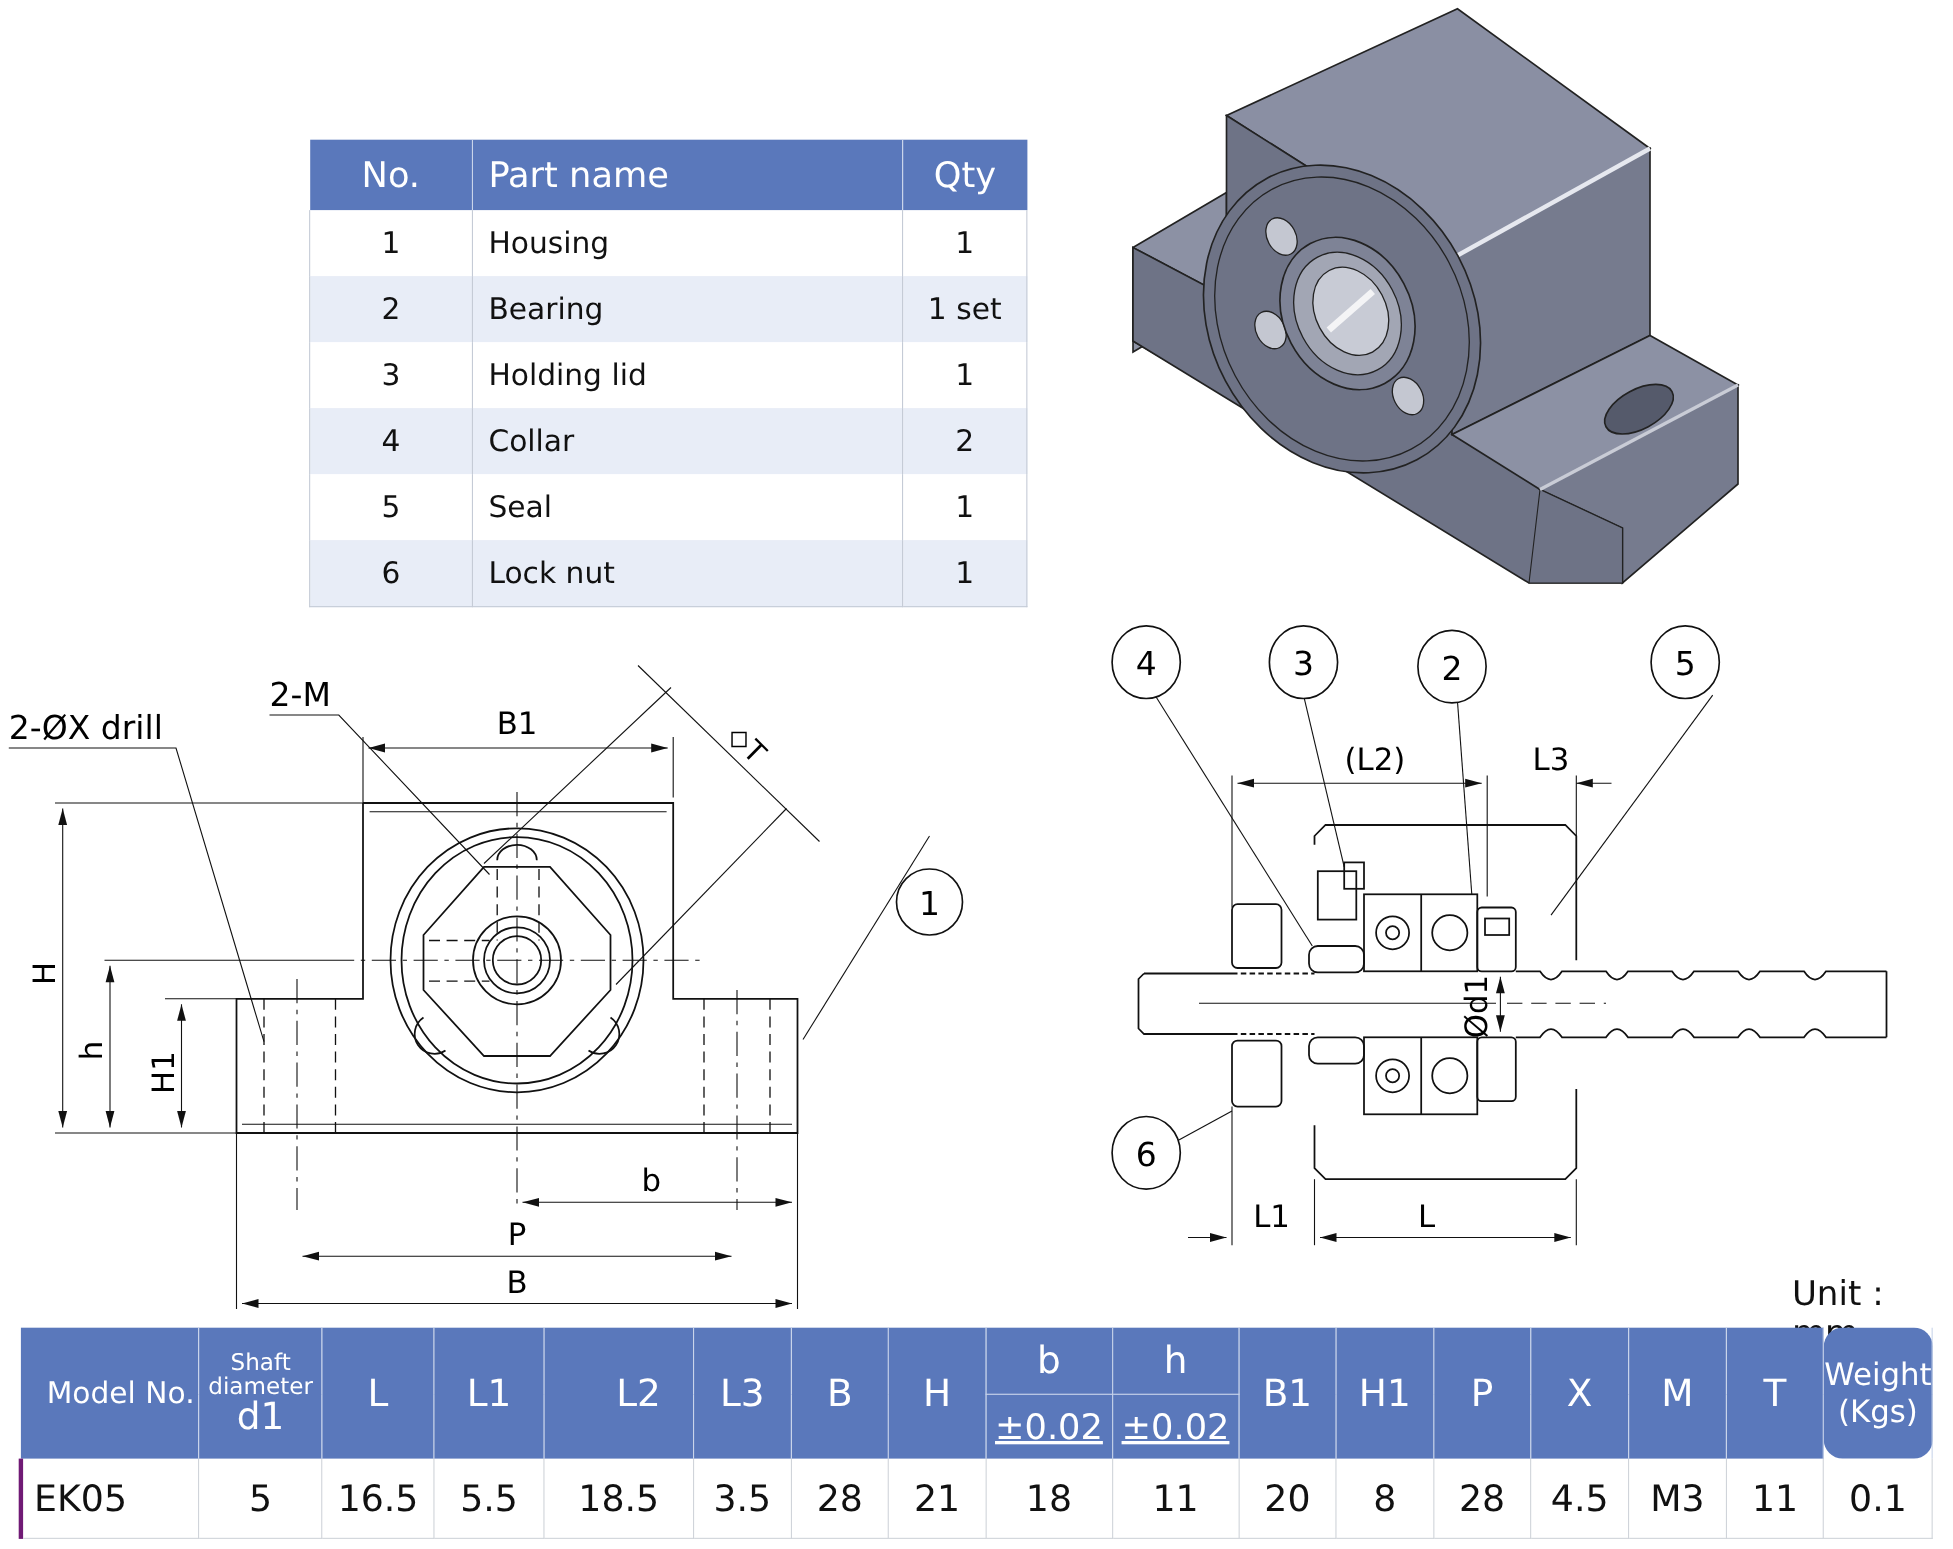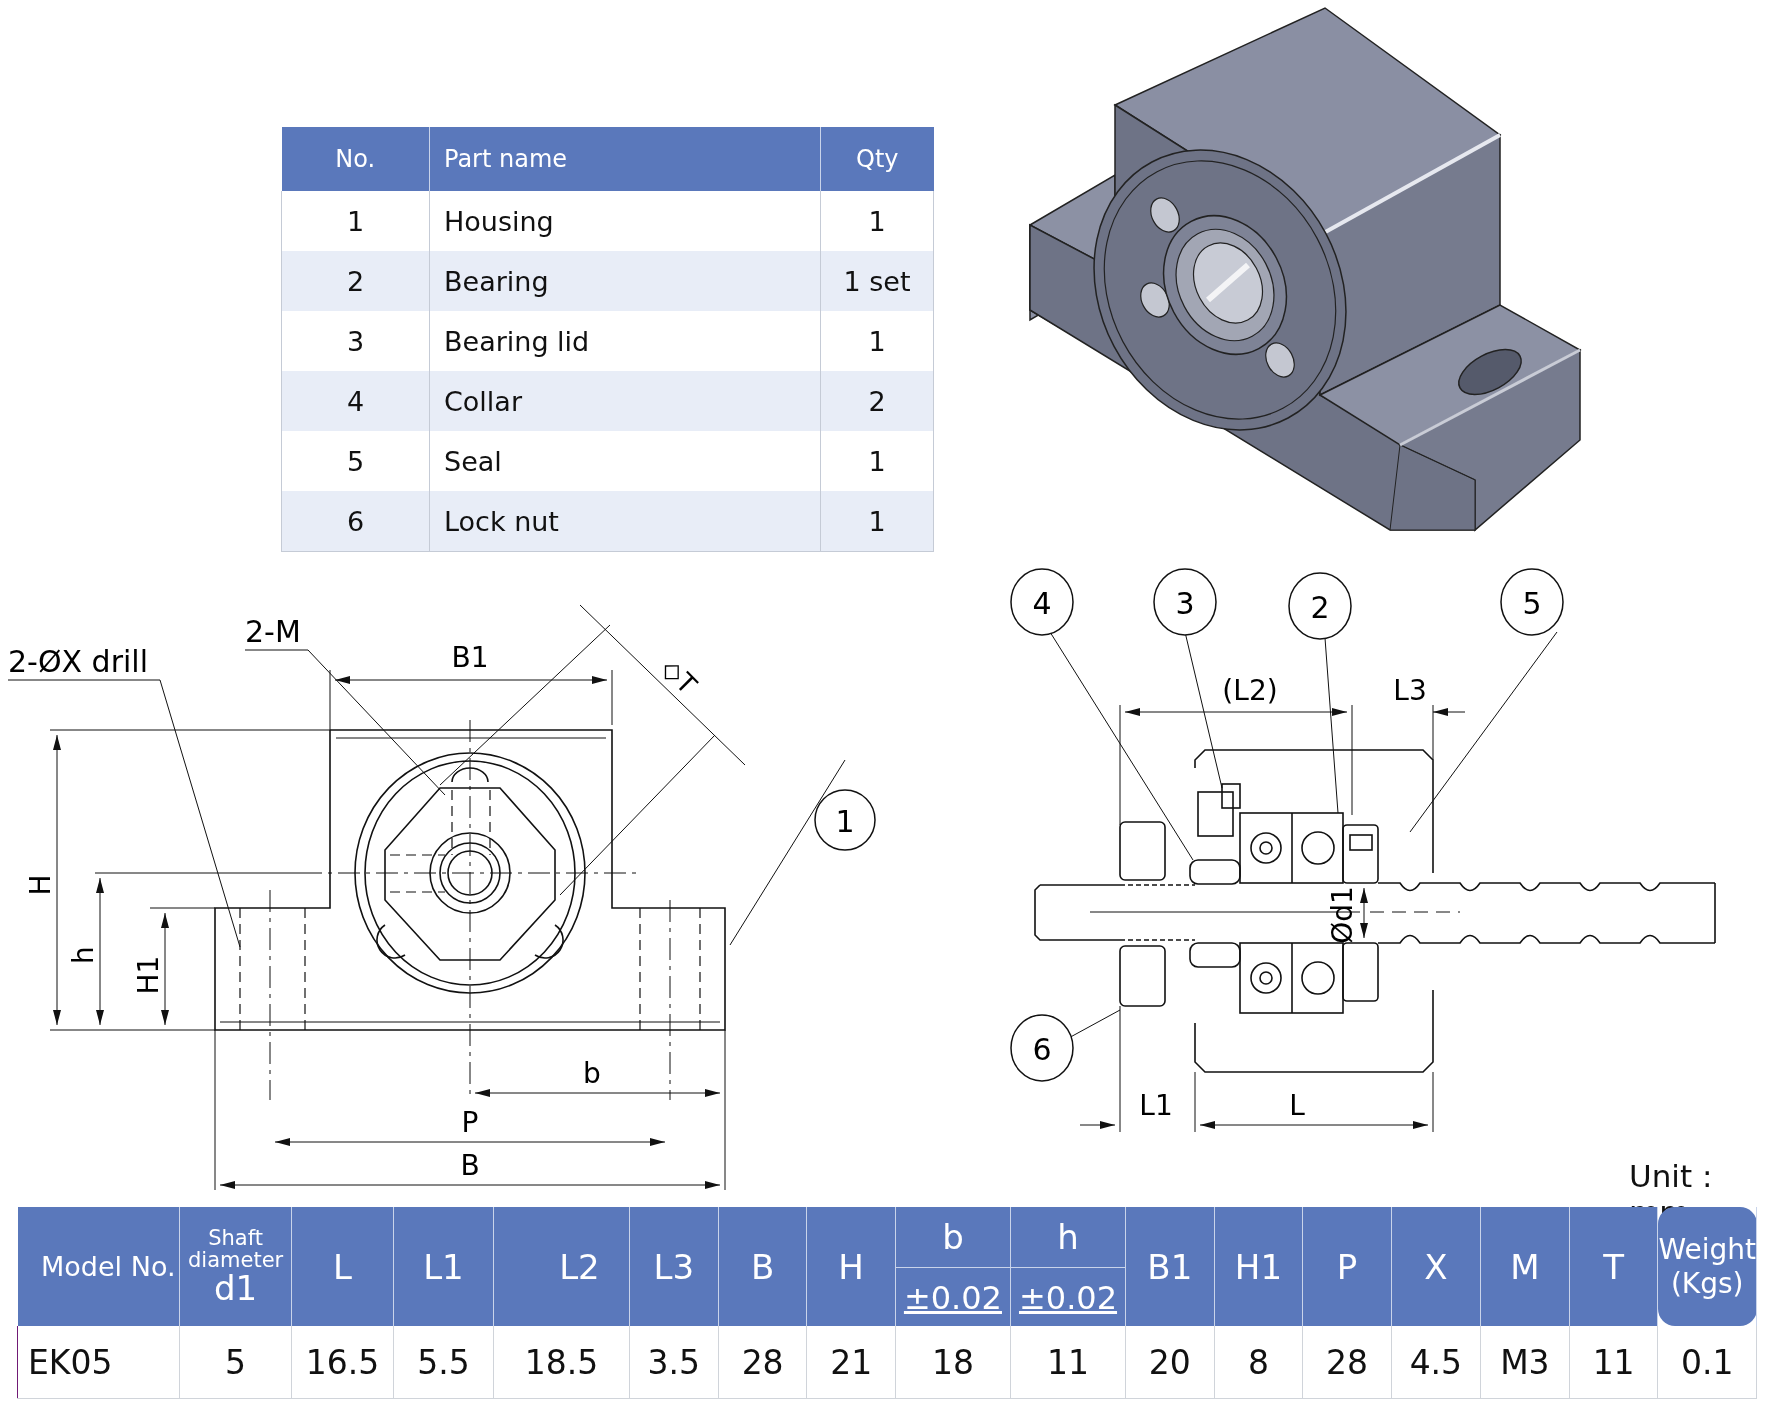--- a/index.html
+++ b/index.html
@@ -3,38 +3,38 @@
 <meta charset="utf-8">
 <style>
   html, body { margin: 0; padding: 0; background: #ffffff; }
   body { width: 1775px; height: 1408px; position: relative; overflow: hidden;
          font-family: "DejaVu Sans", sans-serif; color: #111; }
   .abs { position: absolute; }
   
   table { border-collapse: collapse; }
   #parts-table { position: absolute; left: 281px; top: 127px; width: 653px; }
   #parts-table th { background: #5a78bb; color: #fff; font-weight: normal; height: 62px;
-                    font-size: 24px; border-right: 1px solid #c9d4ea; }
+                    font-size: 32px; border-right: 1px solid #c9d4ea; }
   #parts-table th:last-child { border-right: none; }
   #parts-table td { height: 58px; font-size: 27px; border-right: 1px solid #c5cbd6; }
   #parts-table td:last-child { border-right: 1px solid #c5cbd6; }
   #parts-table td:first-child { border-left: 1px solid #c5cbd6; }
   #parts-table tr.alt td { background: #e8edf7; }
   #parts-table tr:last-child td { border-bottom: 1px solid #c5cbd6; }
   .c-no { width: 145px; text-align: center; }
   .c-name { width: 375px; text-align: left; padding-left: 14px; }
   .c-qty { text-align: center; }
   
   #spec-table { position: absolute; left: 17px; top: 1207px; width: 1740px; }
   #spec-table th { background: #5a78bb; color: #fff; font-weight: normal; border-right: 1px solid #c9d4ea;
                    font-size: 34px; text-align: center; padding: 0; }
   #spec-table th.small { font-size: 25px; padding-left: 20px; }
   #spec-table td { height: 70px; font-size: 33px; text-align: center; border-right: 1px solid #d0d4da;
                    border-bottom: 1px solid #d0d4da; }
-  #spec-table td:first-child { border-left: 1px solid #701a75; text-align: left; padding-left: 10px; }
+  #spec-table td:first-child { border-left: 4px solid #701a75; text-align: left; padding-left: 10px; }
   .tol { text-decoration: underline; font-size: 32px; }
   .sub-top { border-bottom: 1px solid #c9d4ea; }
   .unit { left: 1629px; top: 1158px; font-size: 31px; }
   svg text { font-family: "DejaVu Sans", sans-serif; }
 </style>
 </head>
 <body>
 
 <table id="parts-table">
   <thead>
@@ -50,21 +50,21 @@
       <td class="c-name">Housing</td>
       <td class="c-qty">1</td>
     </tr>
     <tr class="alt">
       <td class="c-no">2</td>
       <td class="c-name">Bearing</td>
       <td class="c-qty">1 set</td>
     </tr>
     <tr>
       <td class="c-no">3</td>
-      <td class="c-name">Bearing lid</td>
+      <td class="c-name">Holding lid</td>
       <td class="c-qty">1</td>
     </tr>
     <tr class="alt">
       <td class="c-no">4</td>
       <td class="c-name">Collar</td>
       <td class="c-qty">2</td>
     </tr>
     <tr>
       <td class="c-no">5</td>
       <td class="c-name">Seal</td>

